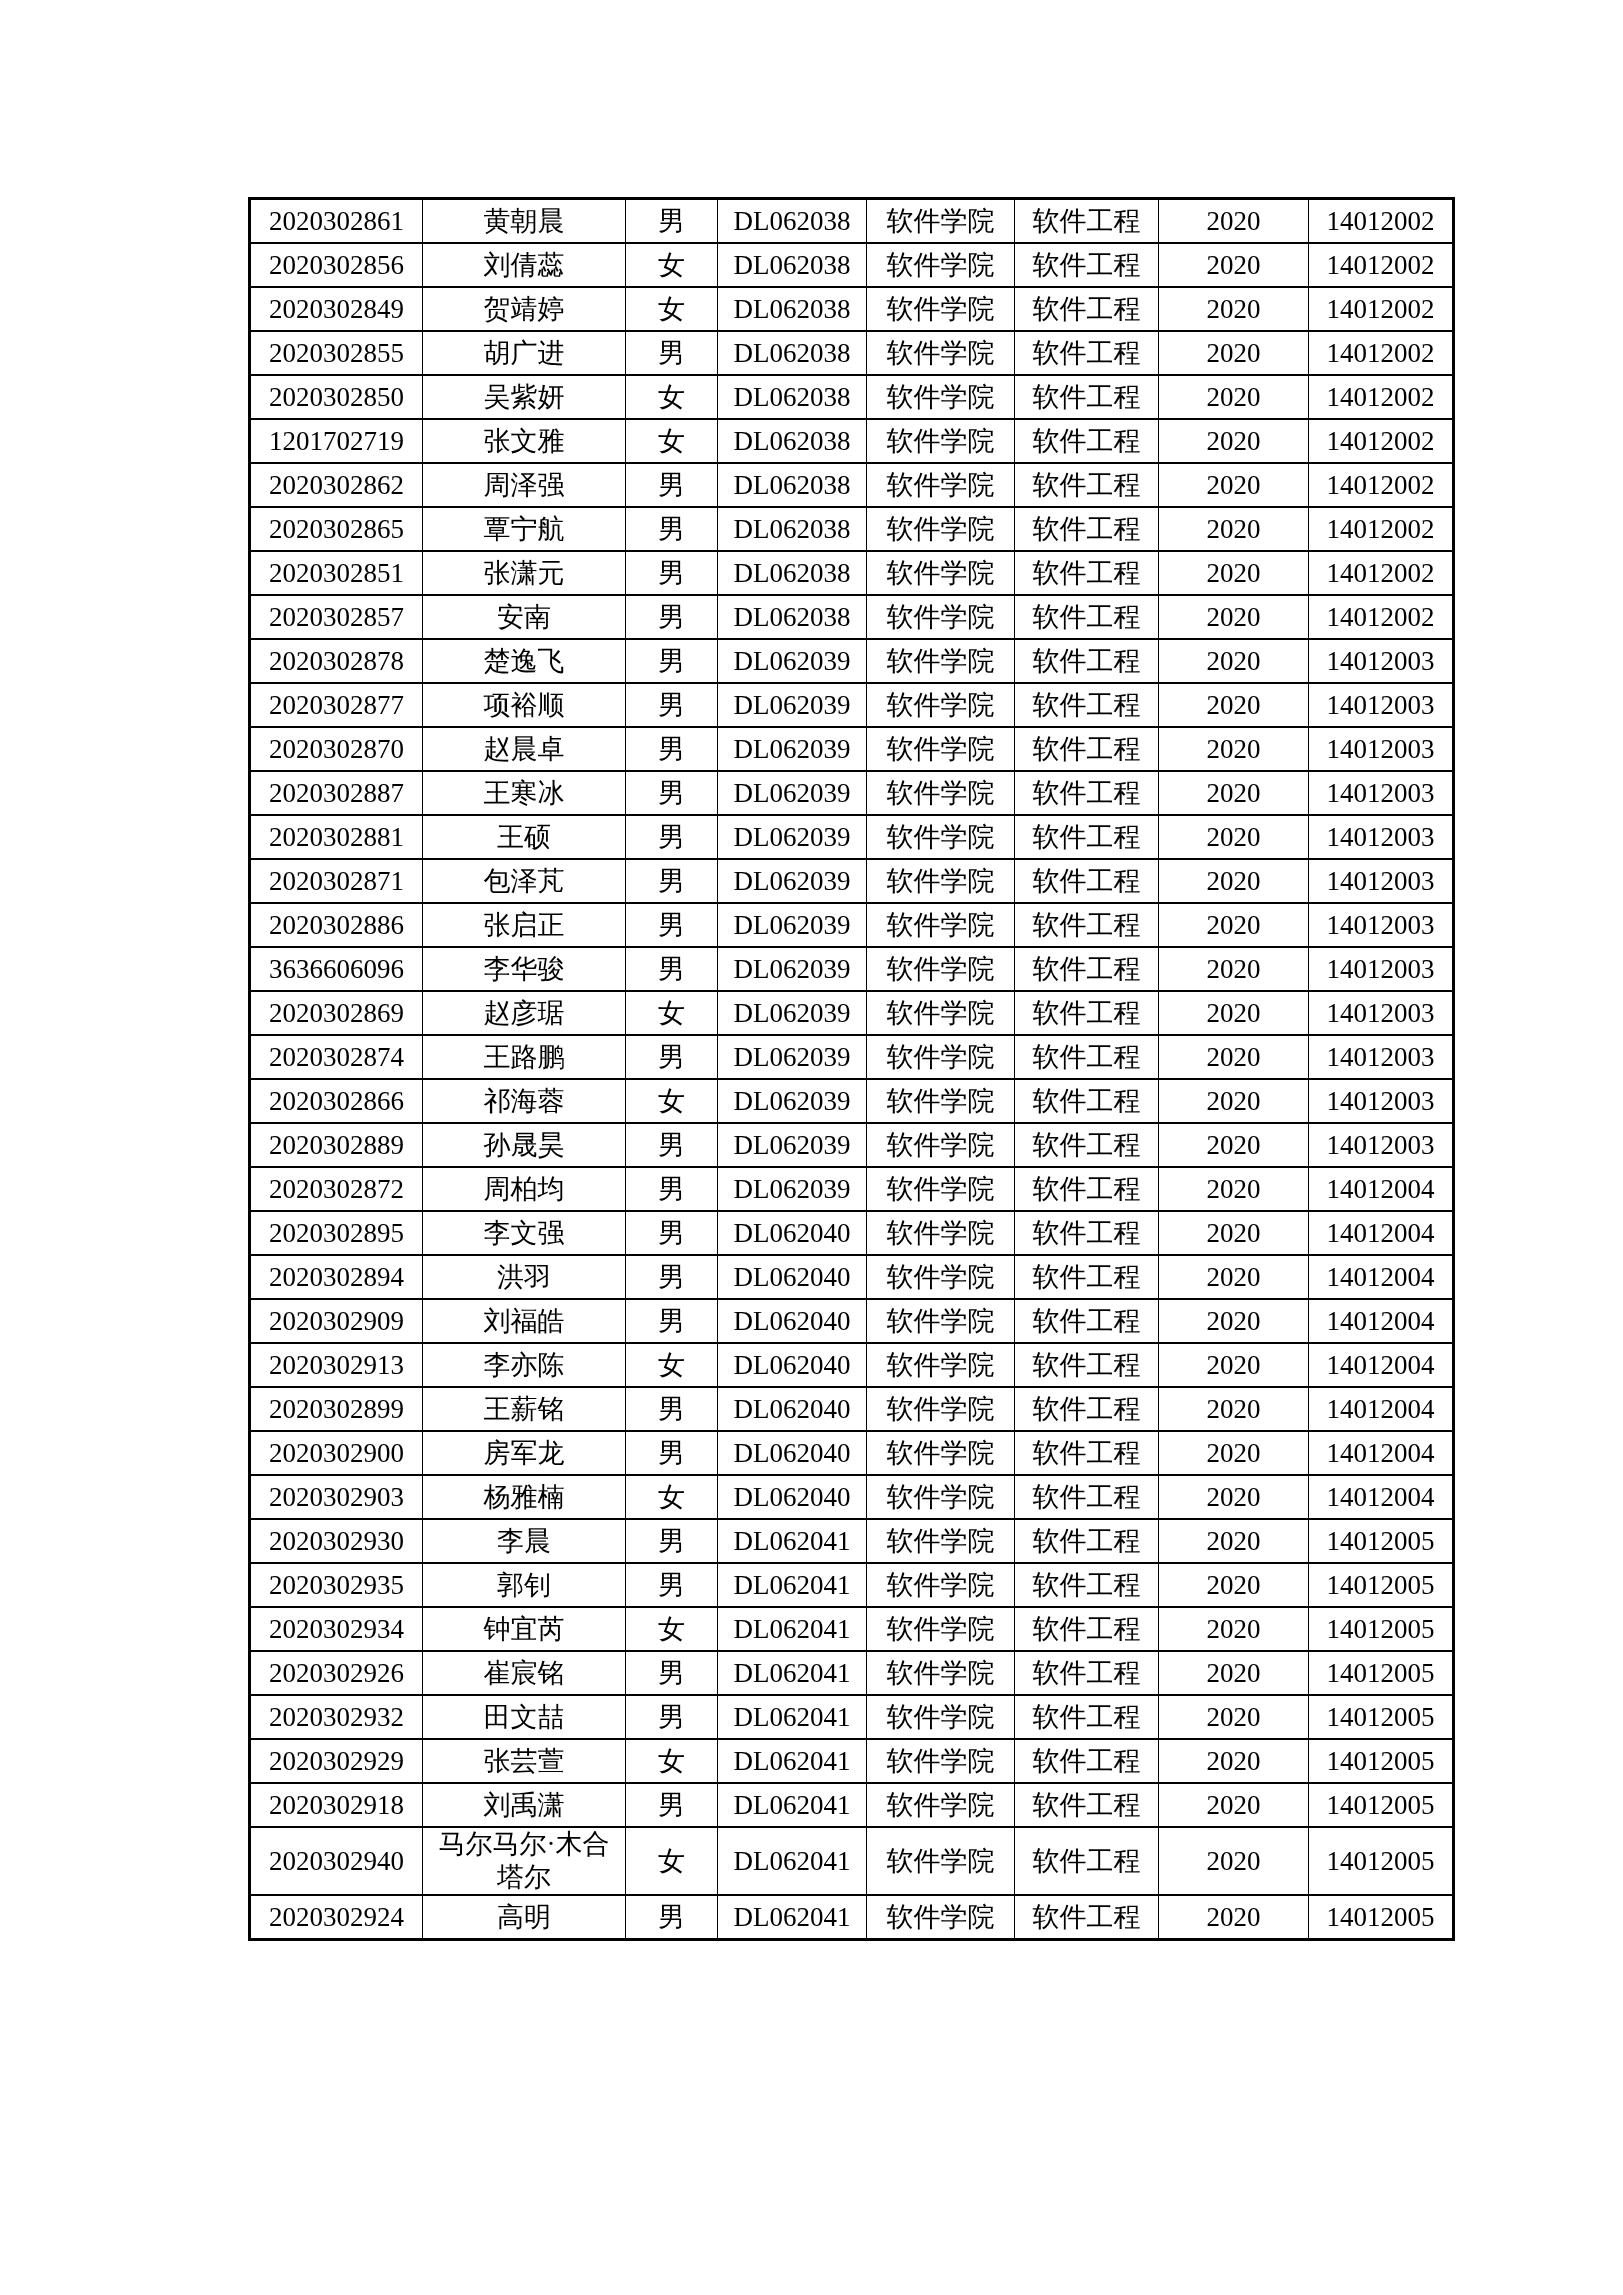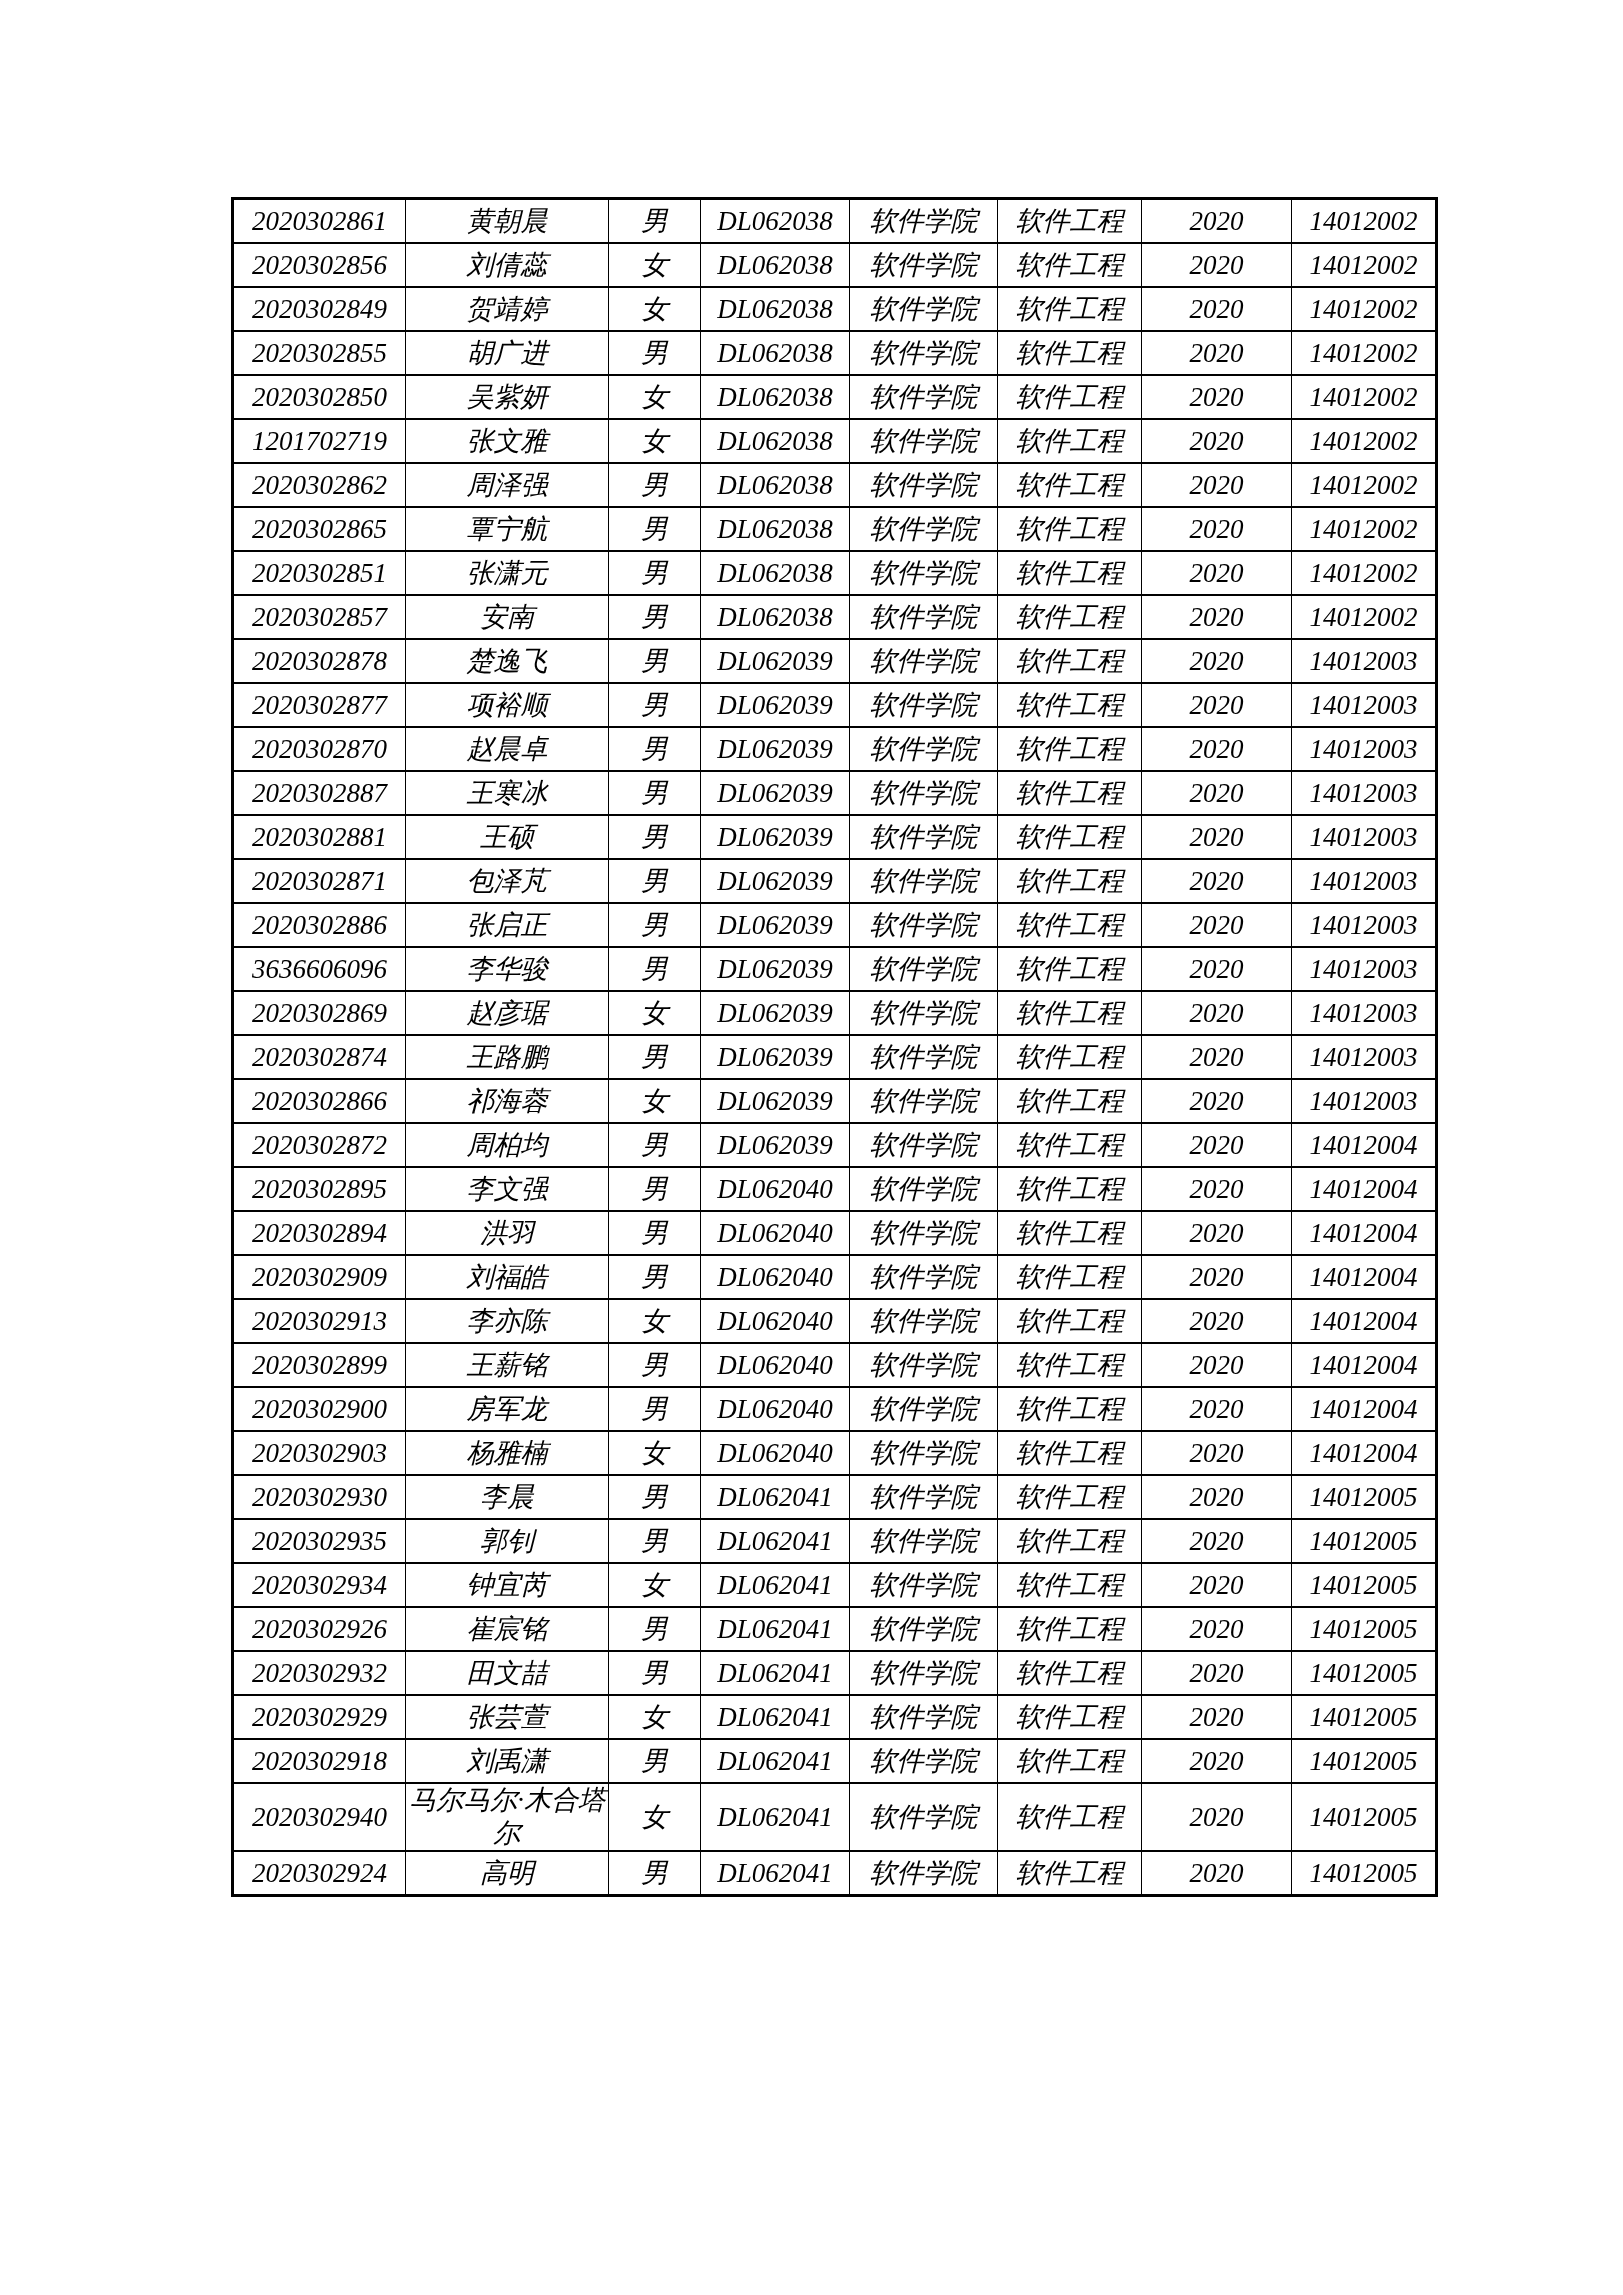--- a/index.html
+++ b/index.html
@@ -14,27 +14,26 @@
     font-family: "Liberation Serif", "DejaVu Serif", serif;
     color: #000000;
   }
   .doc-page {
     position: absolute;
     inset: 0;
     background: #ffffff;
   }
   table.roster {
     position: absolute;
-    left: 231px;
+    left: 248px;
     top: 197px;
     border-collapse: collapse;
     table-layout: fixed;
     width: 1203px;
     border: 3.4px solid #000000;
-    font-style: italic;
   }
   table.roster td {
     border-left: 1.4px solid #000000;
     border-right: 1.4px solid #000000;
     border-top: 2px solid #000000;
     border-bottom: 2px solid #000000;
     height: 42px;
     box-sizing: content-box;
     text-align: center;
     vertical-align: middle;
@@ -265,20 +264,30 @@
           <td>2020302866</td>
           <td>祁海蓉</td>
           <td>女</td>
           <td>DL062039</td>
           <td>软件学院</td>
           <td>软件工程</td>
           <td>2020</td>
           <td>14012003</td>
         </tr>
         <tr>
+          <td>2020302889</td>
+          <td>孙晟昊</td>
+          <td>男</td>
+          <td>DL062039</td>
+          <td>软件学院</td>
+          <td>软件工程</td>
+          <td>2020</td>
+          <td>14012003</td>
+        </tr>
+        <tr>
           <td>2020302872</td>
           <td>周柏均</td>
           <td>男</td>
           <td>DL062039</td>
           <td>软件学院</td>
           <td>软件工程</td>
           <td>2020</td>
           <td>14012004</td>
         </tr>
         <tr>

